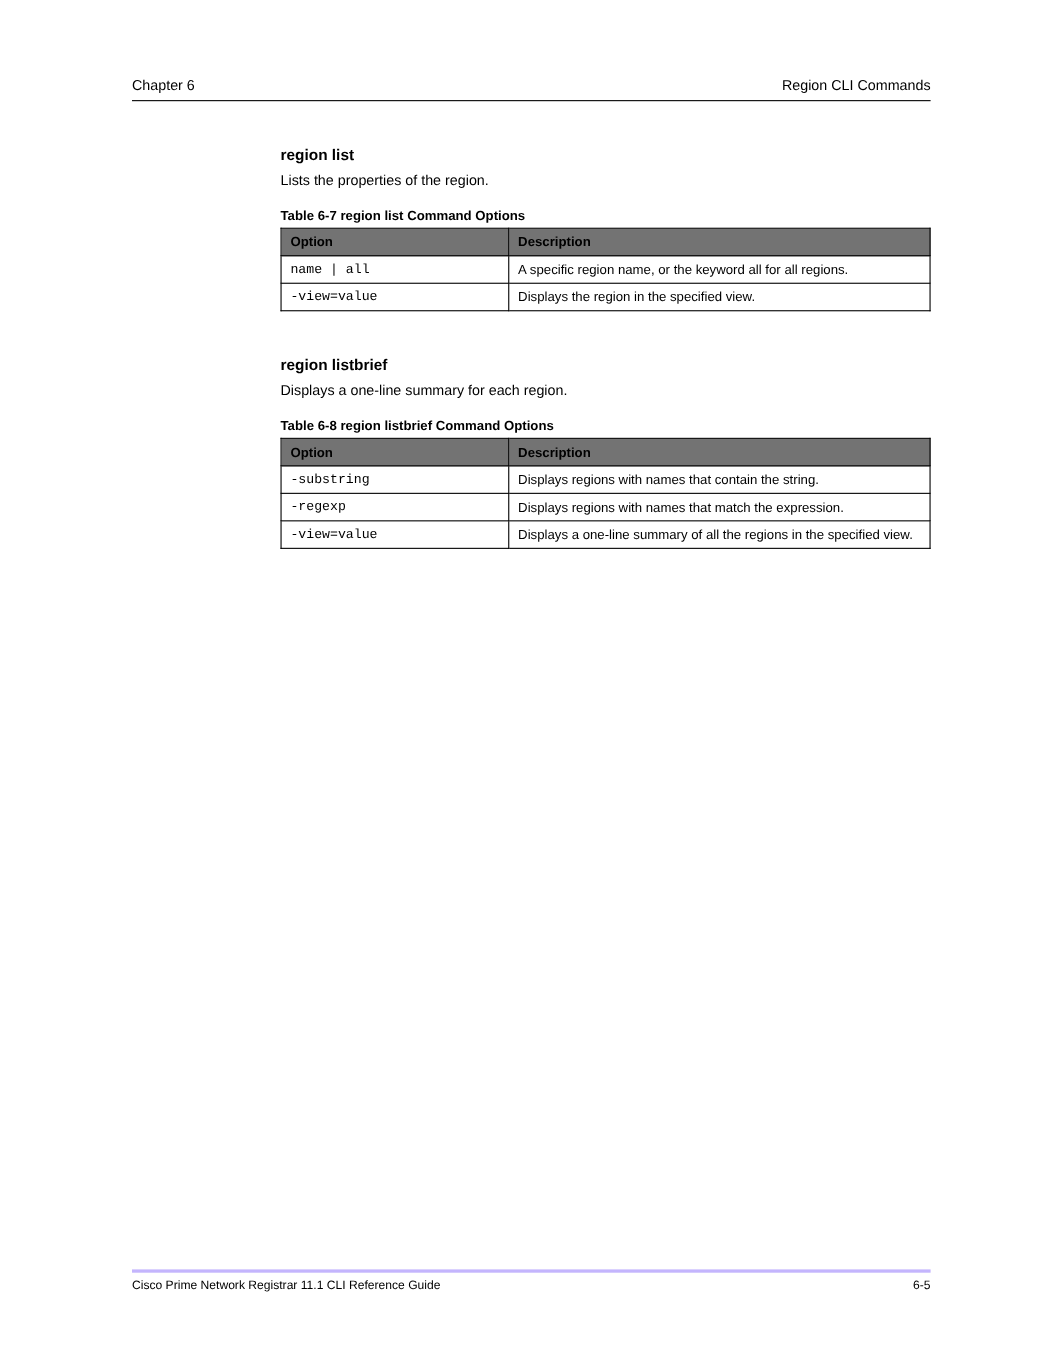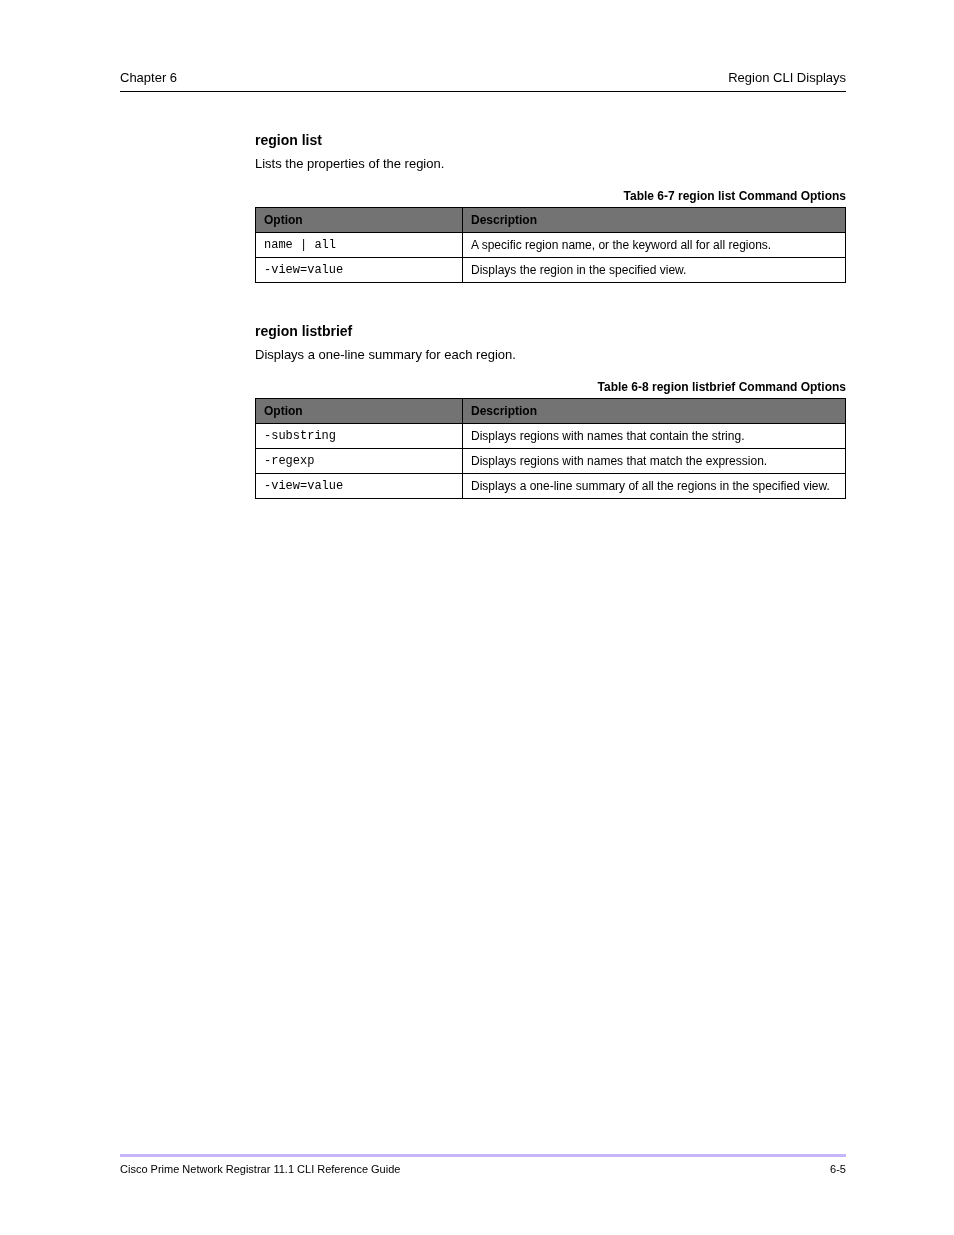--- a/index.html
+++ b/index.html
@@ -46,21 +46,21 @@
     margin: 40px 0 8px 0;
   }
   p.intro {
     font-size: 13px;
     margin: 0 0 6px 0;
   }
   p.tabletitle {
     font-size: 12px;
     font-weight: bold;
     margin: 18px 0 4px 0;
-    text-align: right;
+    text-align: left;
   }
   table.props {
     border-collapse: collapse;
     width: 100%;
     font-size: 12px;
   }
   table.props th, table.props td {
     border: 1px solid #000;
     padding: 5px 8px;
     text-align: left;
@@ -78,21 +78,21 @@
     font-size: 12px;
   }
 </style>
 </head>
 <body>
 
 <div class="page">
 
   <div class="header">
     <span>Chapter 6</span>
-    <span>Region CLI Displays</span>
+    <span>Region CLI Commands</span>
   </div>
 
   <div class="content">
 
     <h3 class="section">region list</h3>
     <p class="intro">Lists the properties of the region.</p>
     <p class="tabletitle">Table 6-7   region list Command Options</p>
     <table class="props">
       <thead>
         <tr>

